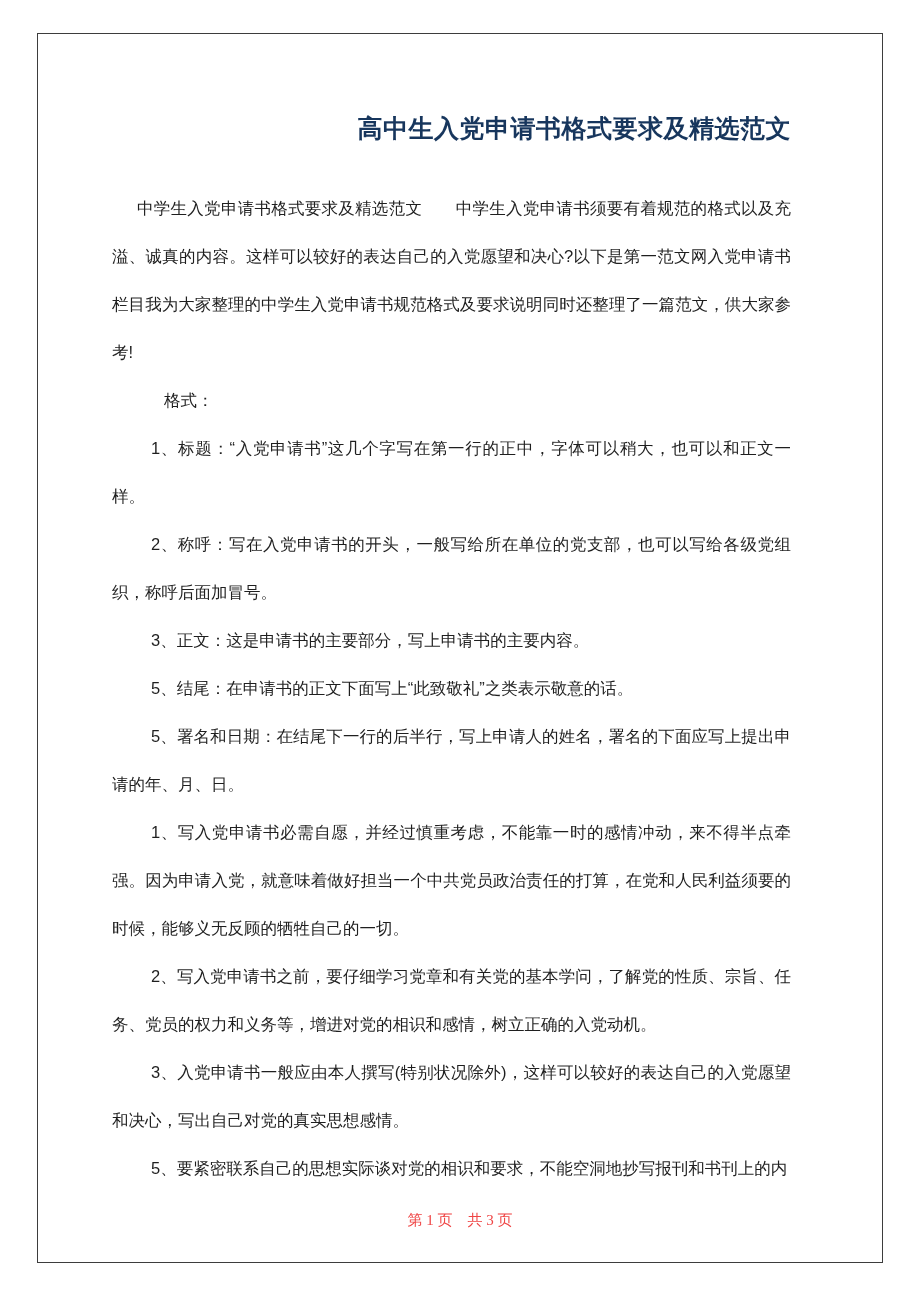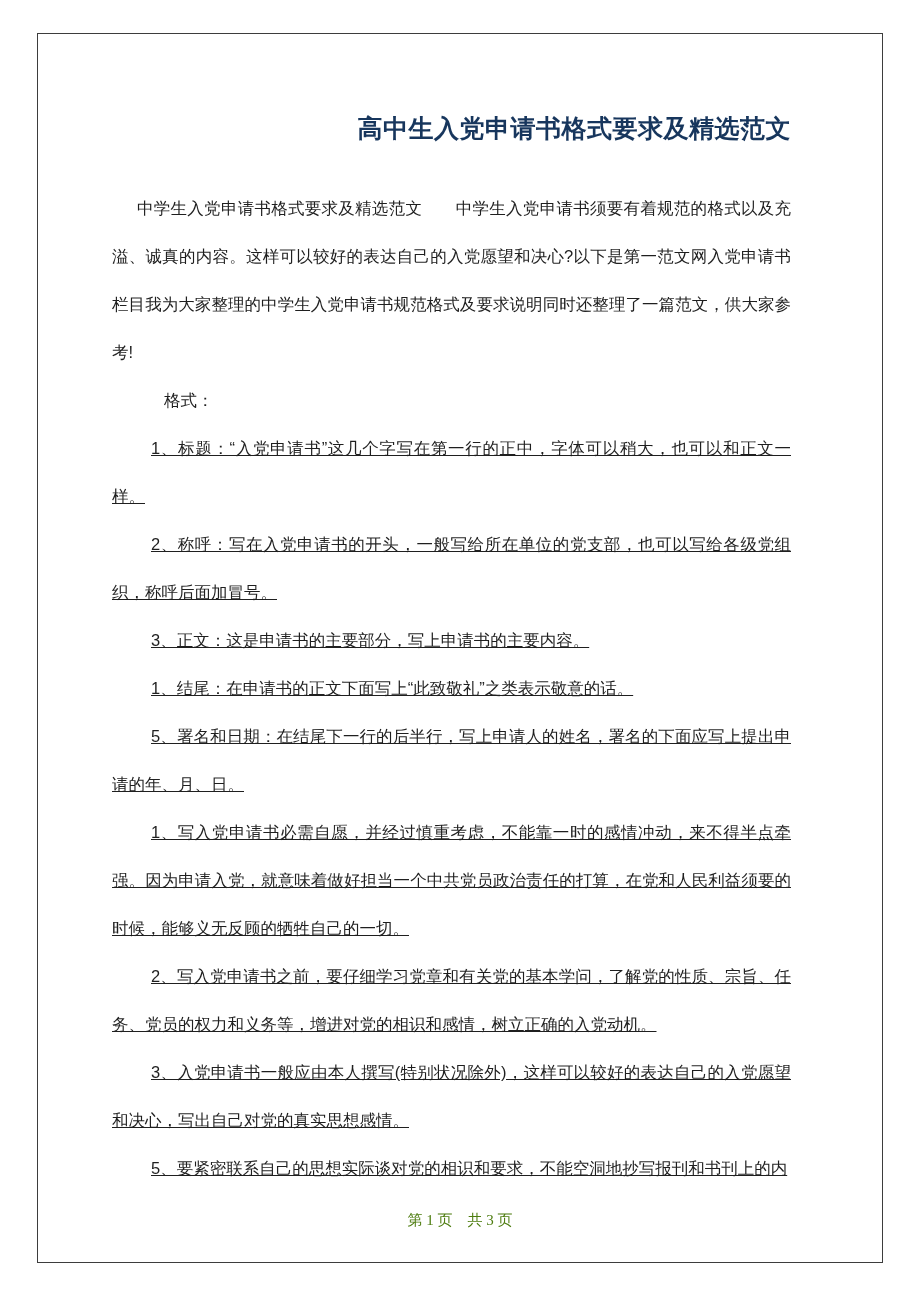--- a/index.html
+++ b/index.html
@@ -45,48 +45,48 @@
   }
   .content p {
     margin: 0;
     font-size: 16.5px;
     line-height: 48px;
     color: #1f1f1f;
     text-align: justify;
     word-break: break-all;
   }
   .ind-1 { text-indent: 25px; }
-  .ind-2 { text-indent: 39px; text-decoration: underline; }
+  .ind-2 { text-indent: 39px; }
   .ind-3 { text-indent: 52px; }
   .page-footer {
     position: absolute;
     left: 0;
     right: 0;
     bottom: 32px;
     text-align: center;
     font-family: "Liberation Serif", "DejaVu Serif", serif;
     font-size: 15px;
-    color: #4d7c0f;
+    color: #ef4444;
   }
 </style>
 </head>
 <body>
 
 <div class="sheet">
   <div class="sheet-inner">
 
     <h1 class="doc-title">高中生入党申请书格式要求及精选范文</h1>
 
     <div class="content">
       <p class="ind-1">中学生入党申请书格式要求及精选范文　　中学生入党申请书须要有着规范的格式以及充溢、诚真的内容。这样可以较好的表达自己的入党愿望和决心?以下是第一范文网入党申请书栏目我为大家整理的中学生入党申请书规范格式及要求说明同时还整理了一篇范文，供大家参考!</p>
       <p class="ind-3">格式：</p>
       <p class="ind-2">1、标题：“入党申请书”这几个字写在第一行的正中，字体可以稍大，也可以和正文一样。</p>
       <p class="ind-2">2、称呼：写在入党申请书的开头，一般写给所在单位的党支部，也可以写给各级党组织，称呼后面加冒号。</p>
       <p class="ind-2">3、正文：这是申请书的主要部分，写上申请书的主要内容。</p>
-      <p class="ind-2">1、结尾：在申请书的正文下面写上“此致敬礼”之类表示敬意的话。</p>
+      <p class="ind-2">5、结尾：在申请书的正文下面写上“此致敬礼”之类表示敬意的话。</p>
       <p class="ind-2">5、署名和日期：在结尾下一行的后半行，写上申请人的姓名，署名的下面应写上提出申请的年、月、日。</p>
       <p class="ind-2">1、写入党申请书必需自愿，并经过慎重考虑，不能靠一时的感情冲动，来不得半点牵强。因为申请入党，就意味着做好担当一个中共党员政治责任的打算，在党和人民利益须要的时候，能够义无反顾的牺牲自己的一切。</p>
       <p class="ind-2">2、写入党申请书之前，要仔细学习党章和有关党的基本学问，了解党的性质、宗旨、任务、党员的权力和义务等，增进对党的相识和感情，树立正确的入党动机。</p>
       <p class="ind-2">3、入党申请书一般应由本人撰写(特别状况除外)，这样可以较好的表达自己的入党愿望和决心，写出自己对党的真实思想感情。</p>
       <p class="ind-2">5、要紧密联系自己的思想实际谈对党的相识和要求，不能空洞地抄写报刊和书刊上的内</p>
     </div>
 
     <div class="page-footer">第 1 页　共 3 页</div>
 
   </div>

